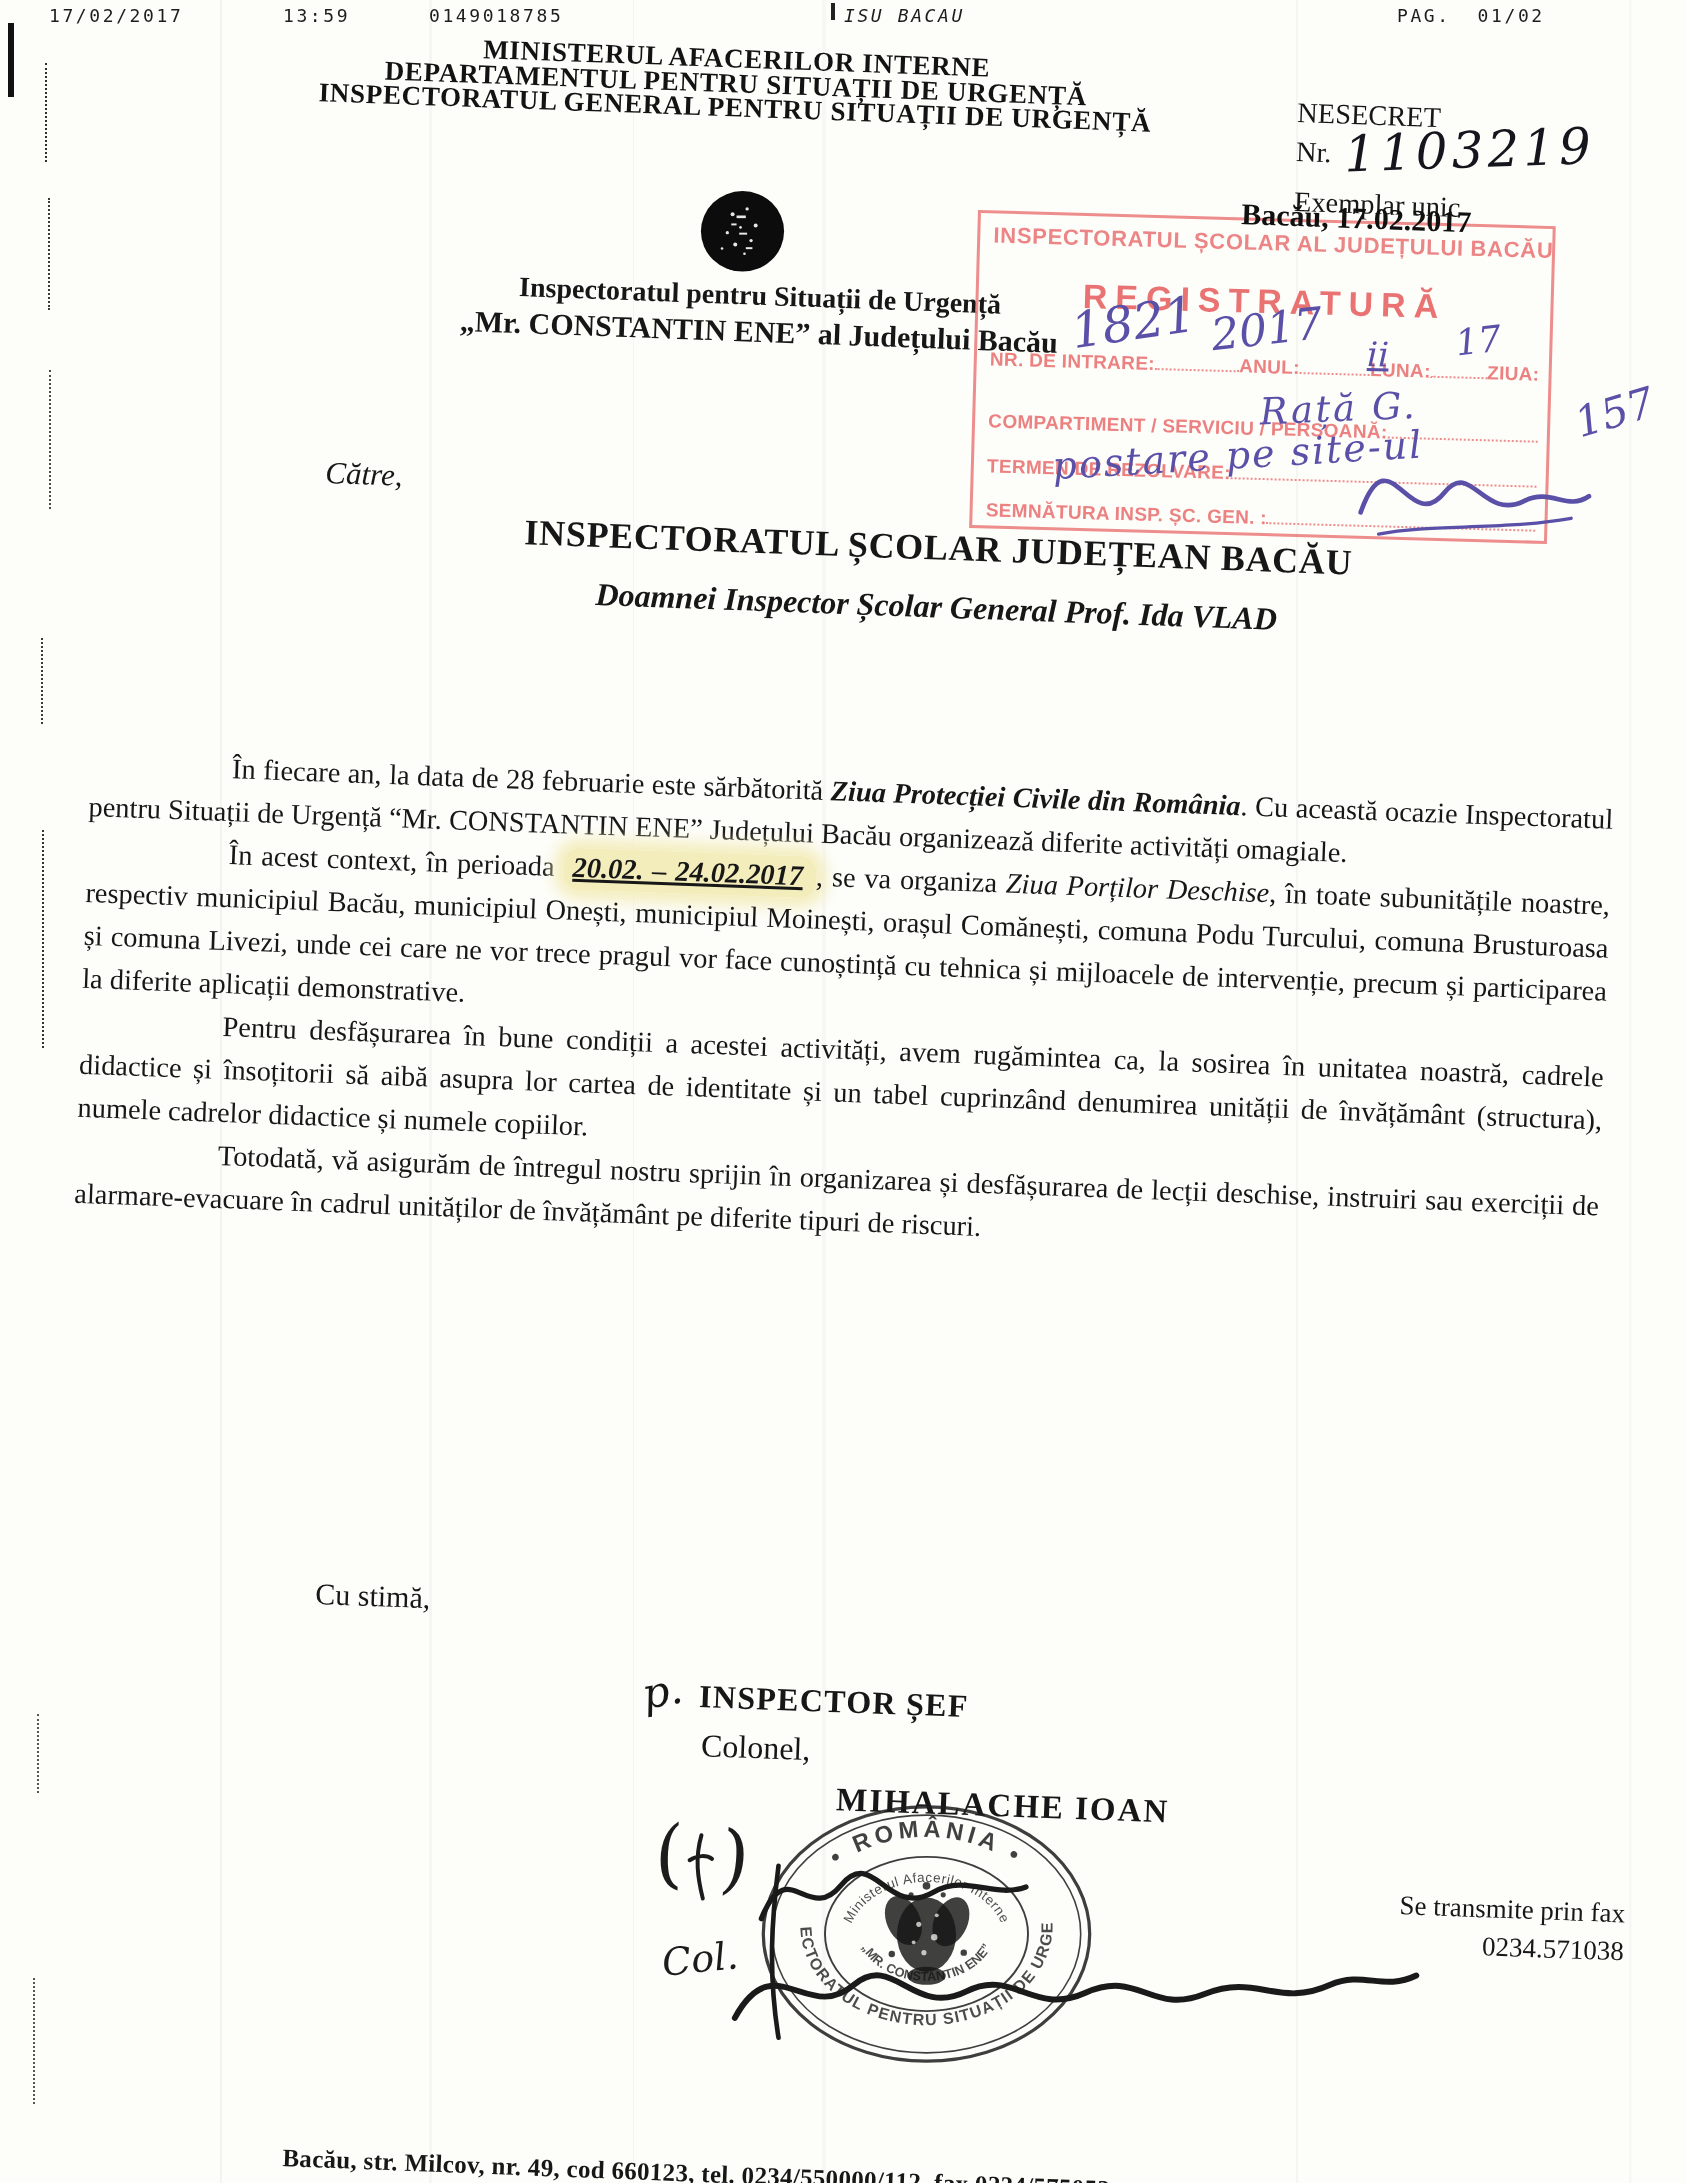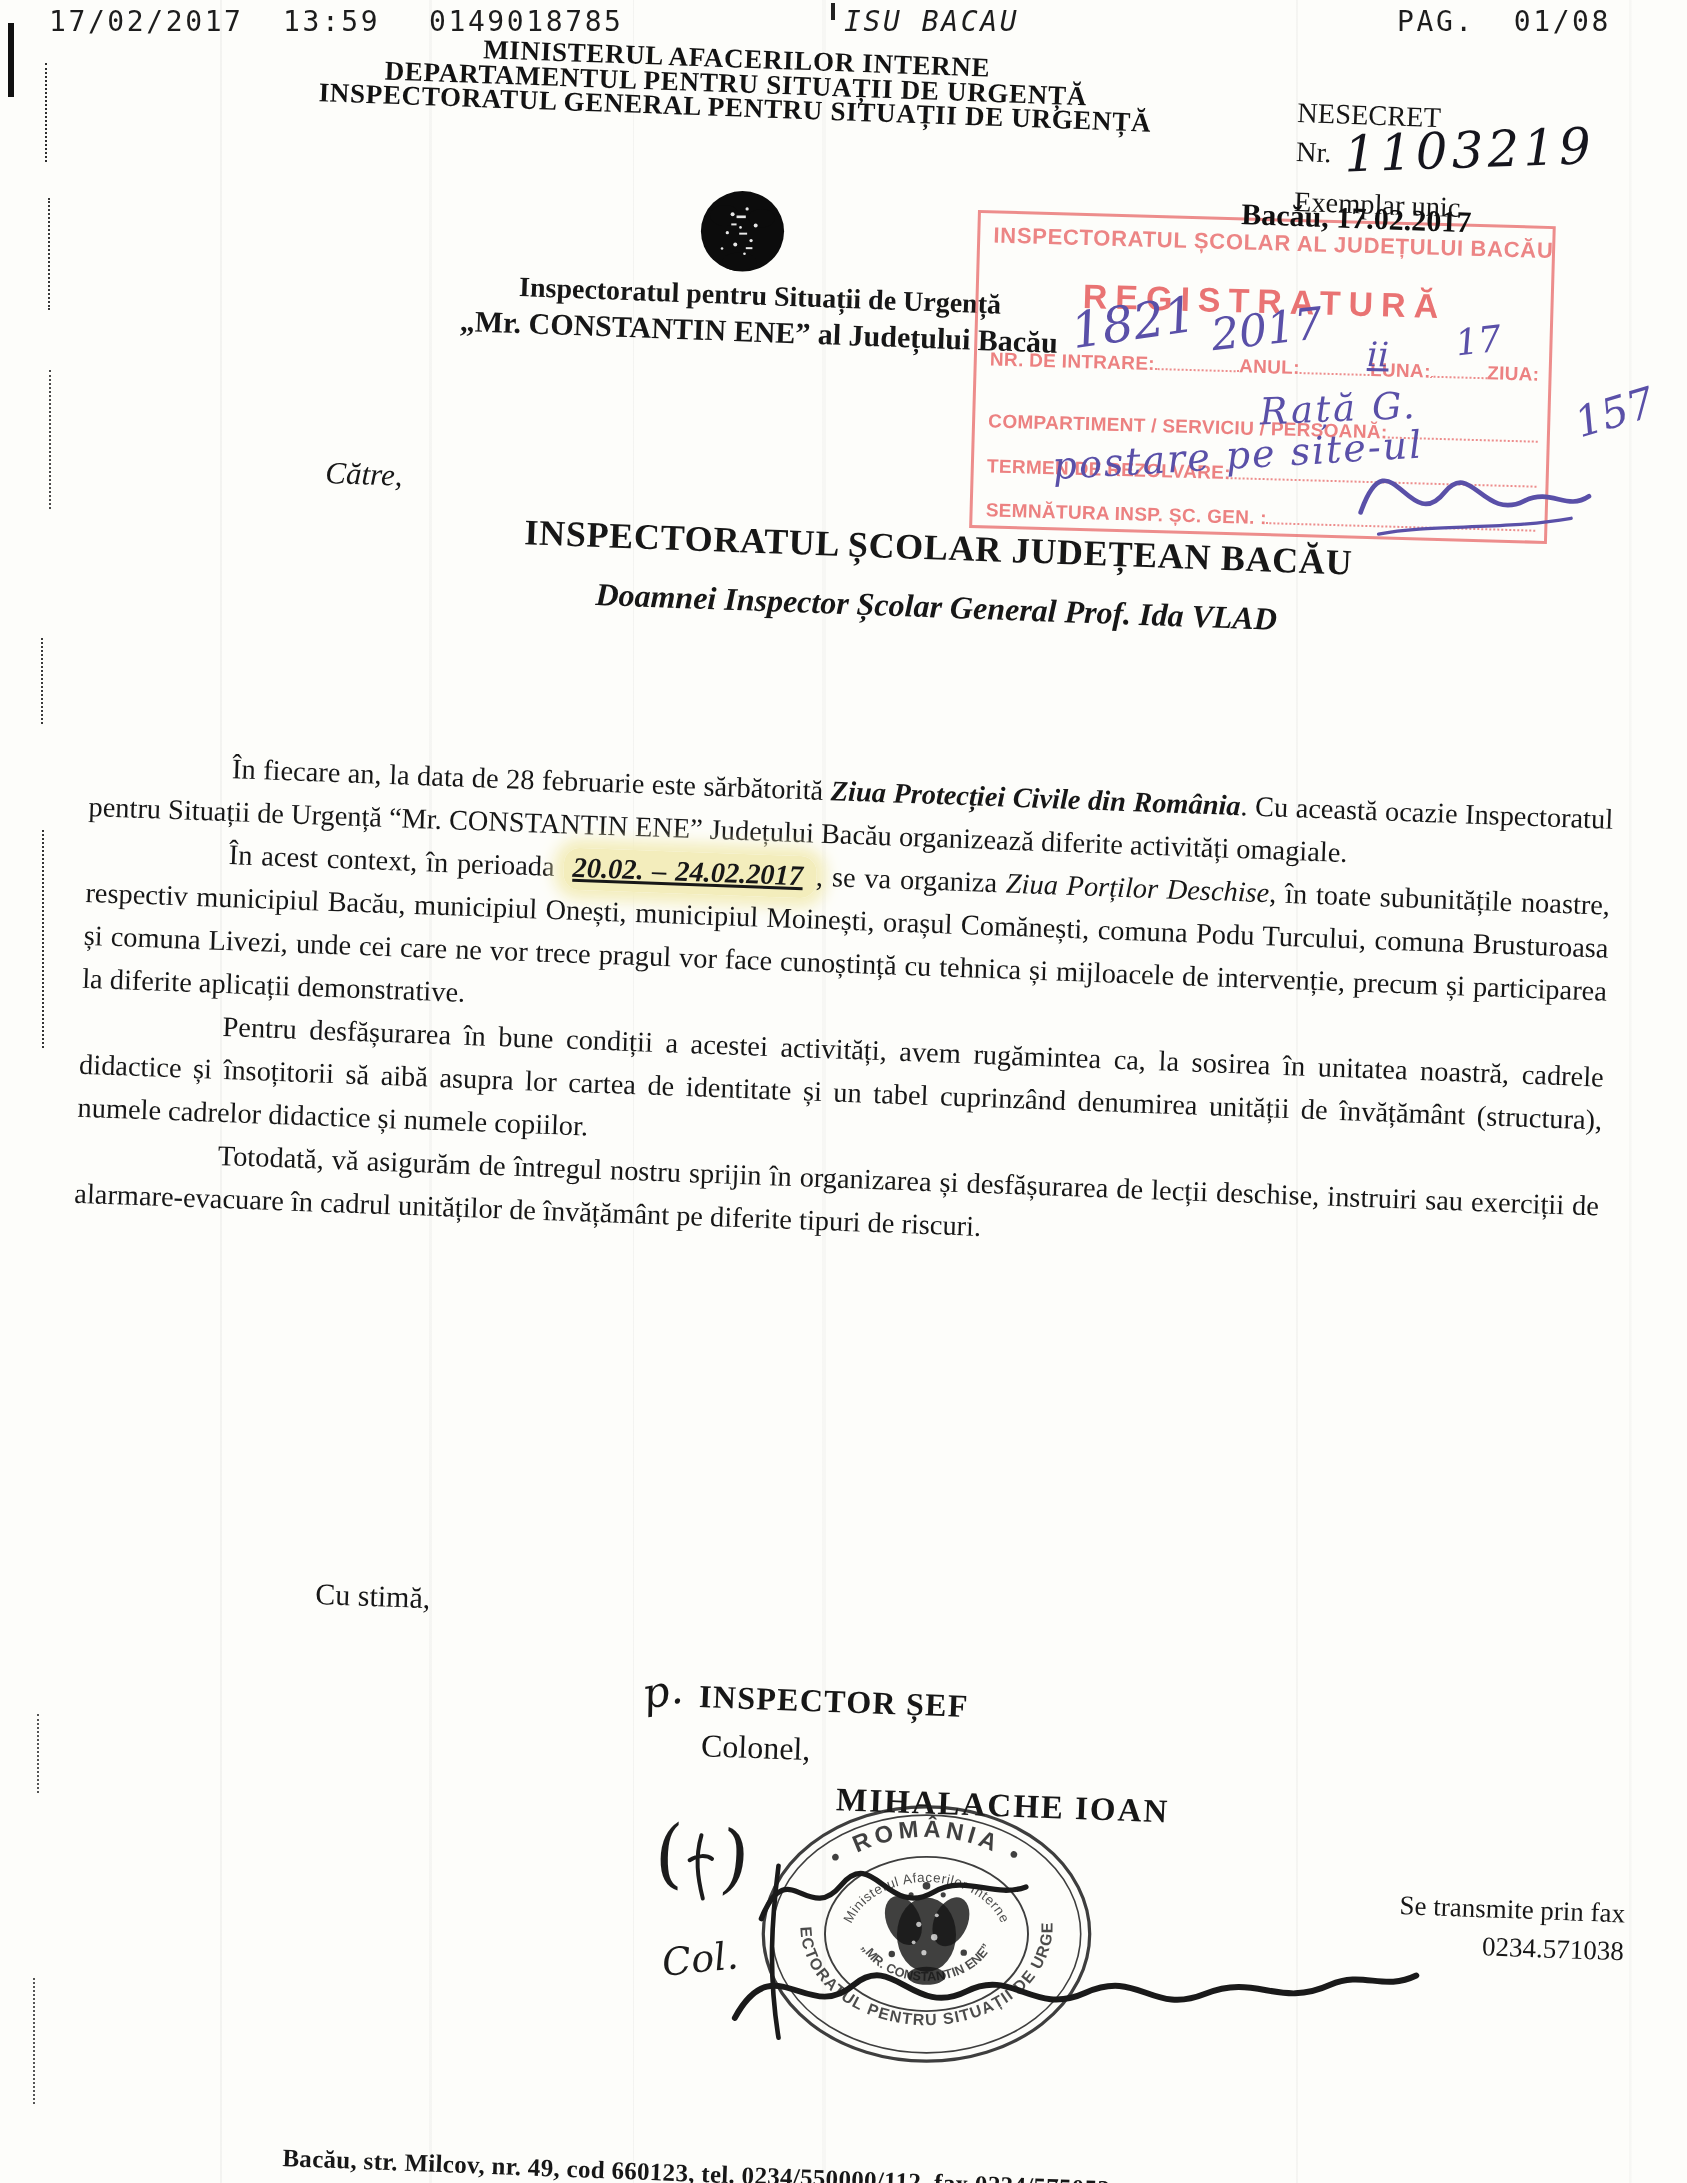--- a/index.html
+++ b/index.html
@@ -20,21 +20,21 @@
     background-repeat:no-repeat;
     background-size:2px 2183px,3.3px 2183px,1.3px 2183px,4px 2183px,2px 2183px,2.6px 2183px;
     background-position:220px 0,429px 0,633px 0,822px 0,1296px 0,1629px 0;
   }
   .mark-seg{position:absolute;width:0;z-index:1;}
   .tilt{transform-origin:0 0;transform:rotate(2.1deg);}
   .abs{position:absolute;}
 
   
   .fax{position:absolute;top:5.3px;left:0;width:100%;height:30px;z-index:3;
-       font-family:"DejaVu Sans Mono", monospace;font-size:28px;letter-spacing:2.6px;color:#1d1d1d;}
+       font-family:"DejaVu Sans Mono", monospace;font-size:18px;letter-spacing:2.6px;color:#1d1d1d;}
   .fax span{position:absolute;white-space:pre;}
 
   
   .letterhead{left:261px;top:29px;width:953px;text-align:center;z-index:2;
       font-weight:bold;font-size:27px;line-height:24.5px;letter-spacing:0.7px;color:#131313;}
   .unitblock{left:409px;top:265px;width:704px;text-align:center;z-index:2;line-height:36px;}
   .unit1{font-size:28px;font-weight:600;}
   .unit2{font-size:30px;font-weight:600;}
 
   
@@ -110,21 +110,21 @@
 <div class="mark-seg" style="left:42px;top:830px;height:218px;border-left:2.6px dotted #333;"></div>
 <div class="mark-seg" style="left:37px;top:1714px;height:79px;border-left:2px dotted #555;"></div>
 <div class="mark-seg" style="left:33px;top:1978px;height:126px;border-left:2px dotted #555;"></div>
 <div class="mark-seg" style="left:831px;top:2.6px;height:17px;border-left:4.6px solid #222;"></div>
 
 <div class="fax">
   <span style="left:49px;">17/02/2017</span>
   <span style="left:283px;">13:59</span>
   <span style="left:429px;">0149018785</span>
   <span style="left:844px;font-style:italic;">ISU BACAU</span>
-  <span style="left:1397px;">PAG.  01/08</span>
+  <span style="left:1397px;">PAG.  01/02</span>
 </div>
 
 <div class="abs tilt letterhead">
   <div>MINISTERUL AFACERILOR INTERNE</div>
   <div>DEPARTAMENTUL PENTRU SITUAȚII DE URGENȚĂ</div>
   <div>INSPECTORATUL GENERAL PENTRU SITUAȚII DE URGENȚĂ</div>
 </div>
 
 <div class="abs" style="left:693px;top:189px;z-index:2;">
   <svg width="99" height="86" viewBox="0 0 150 130">

